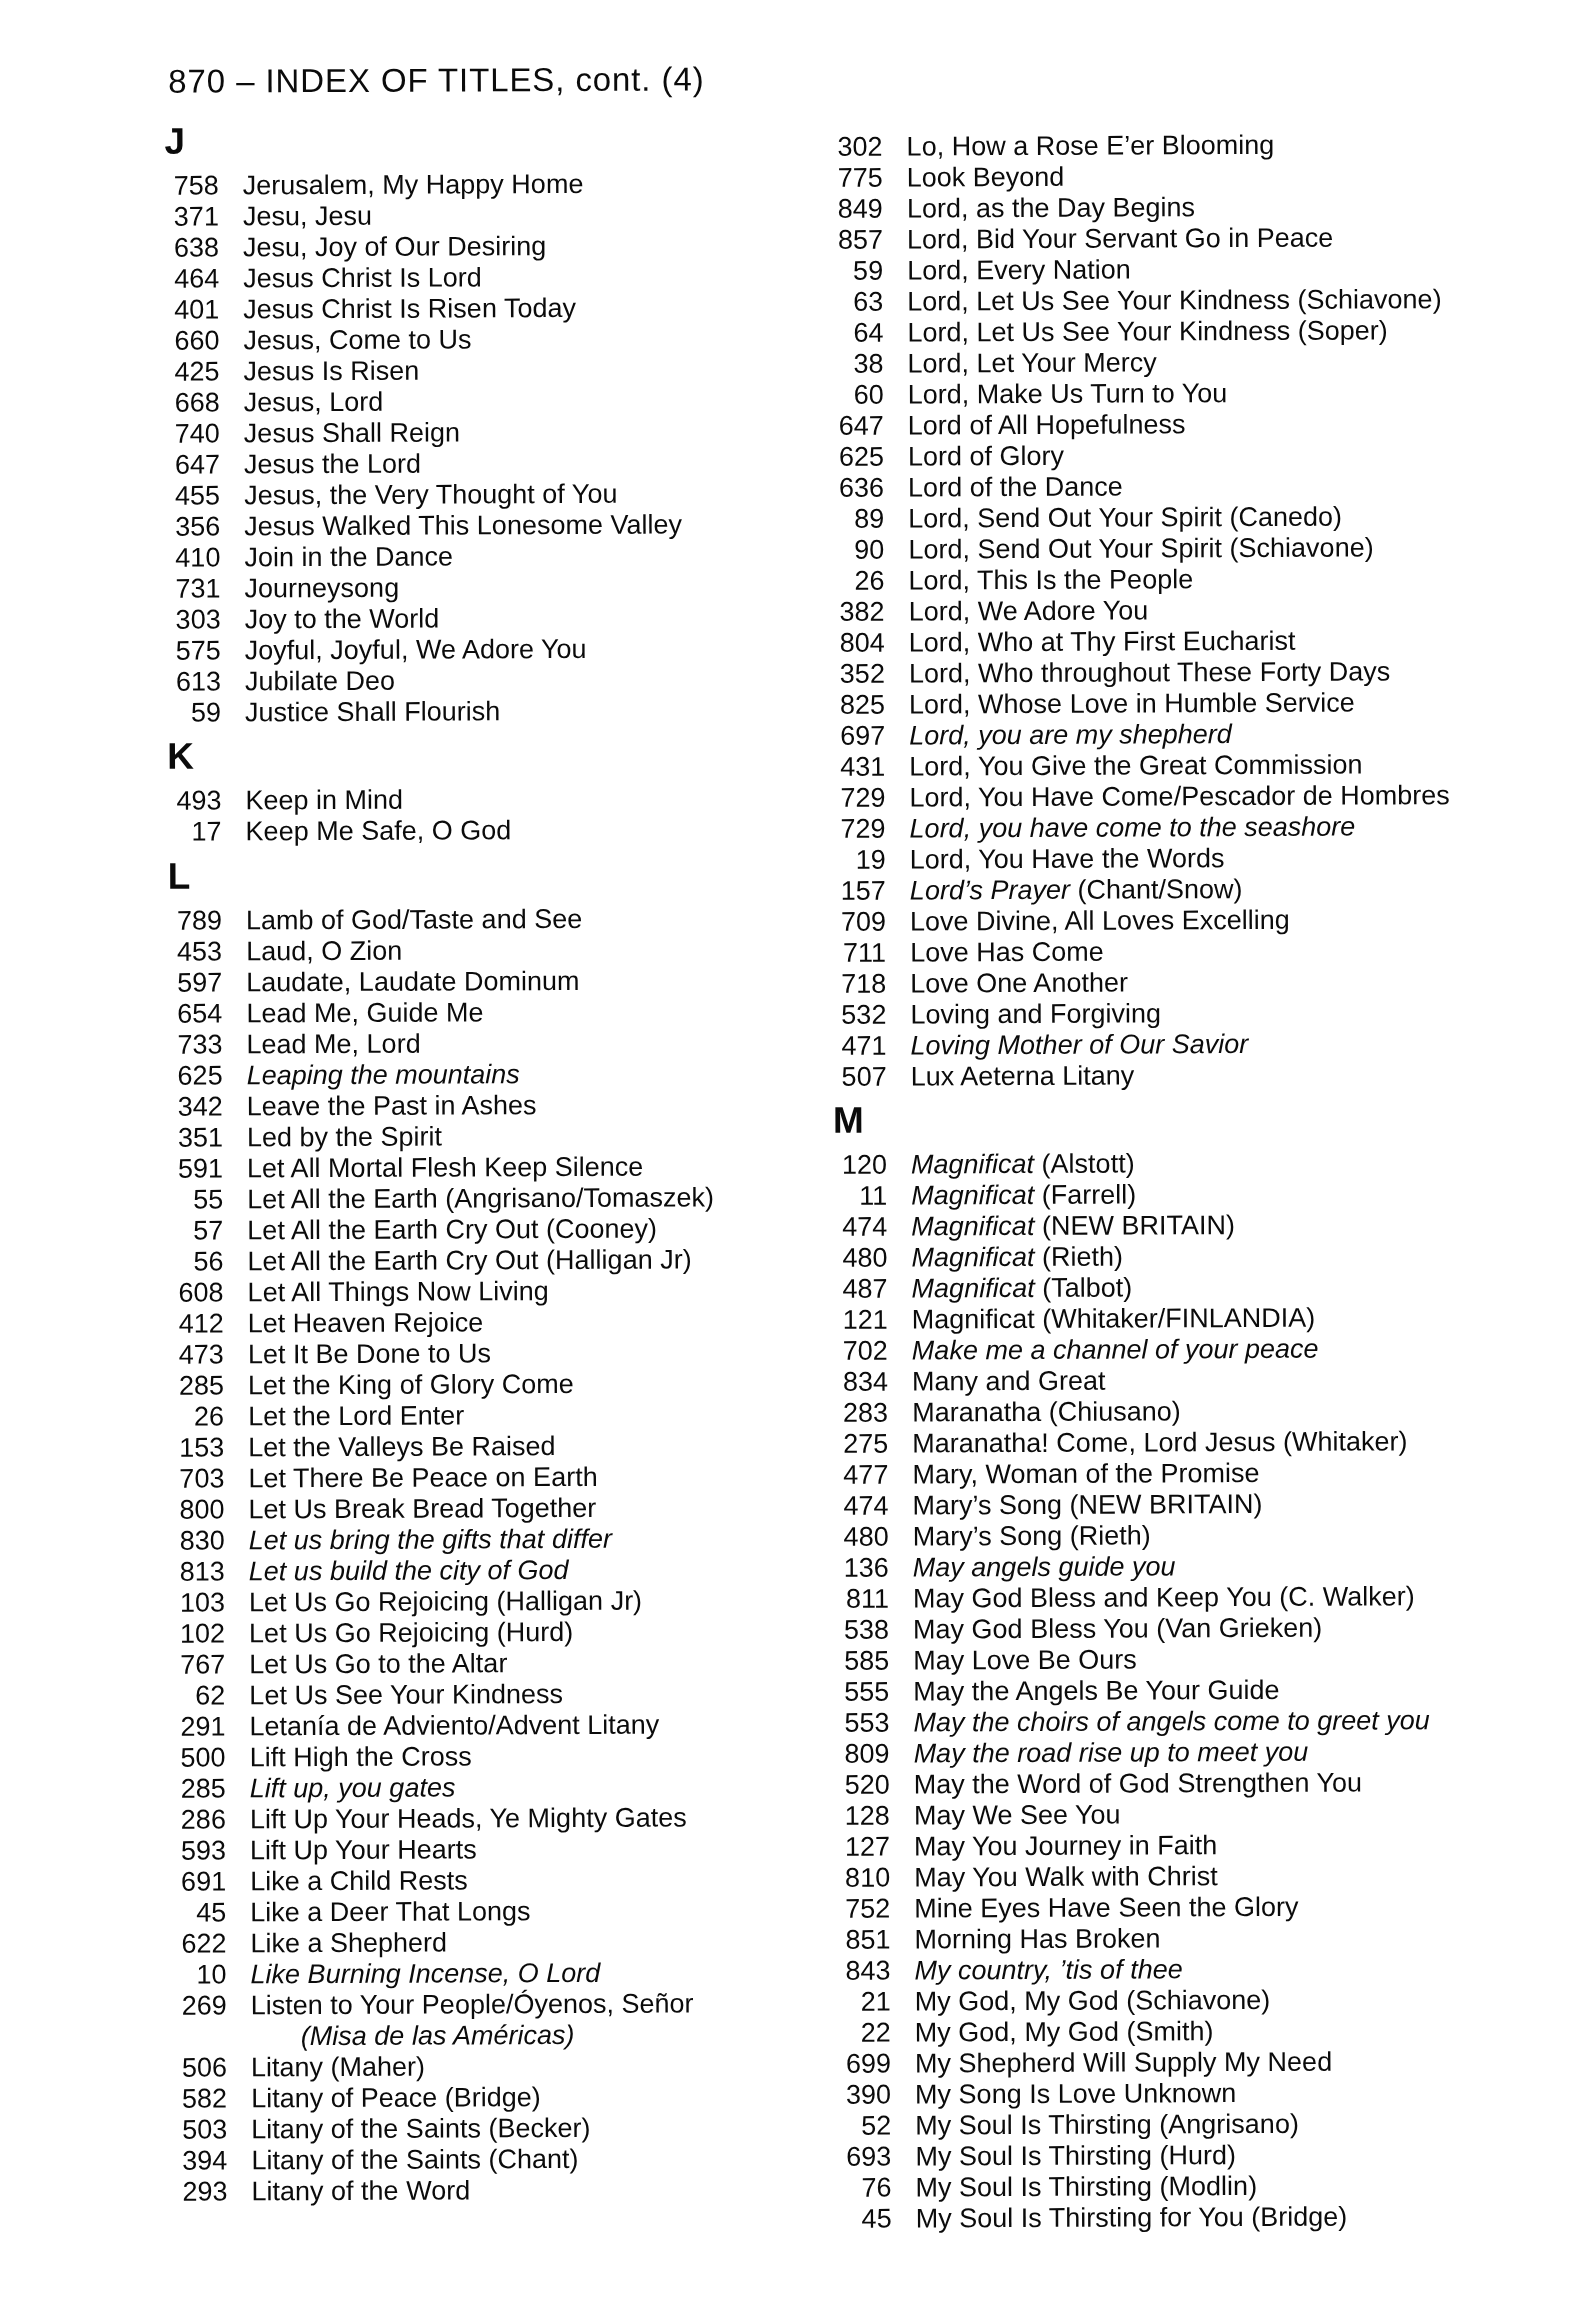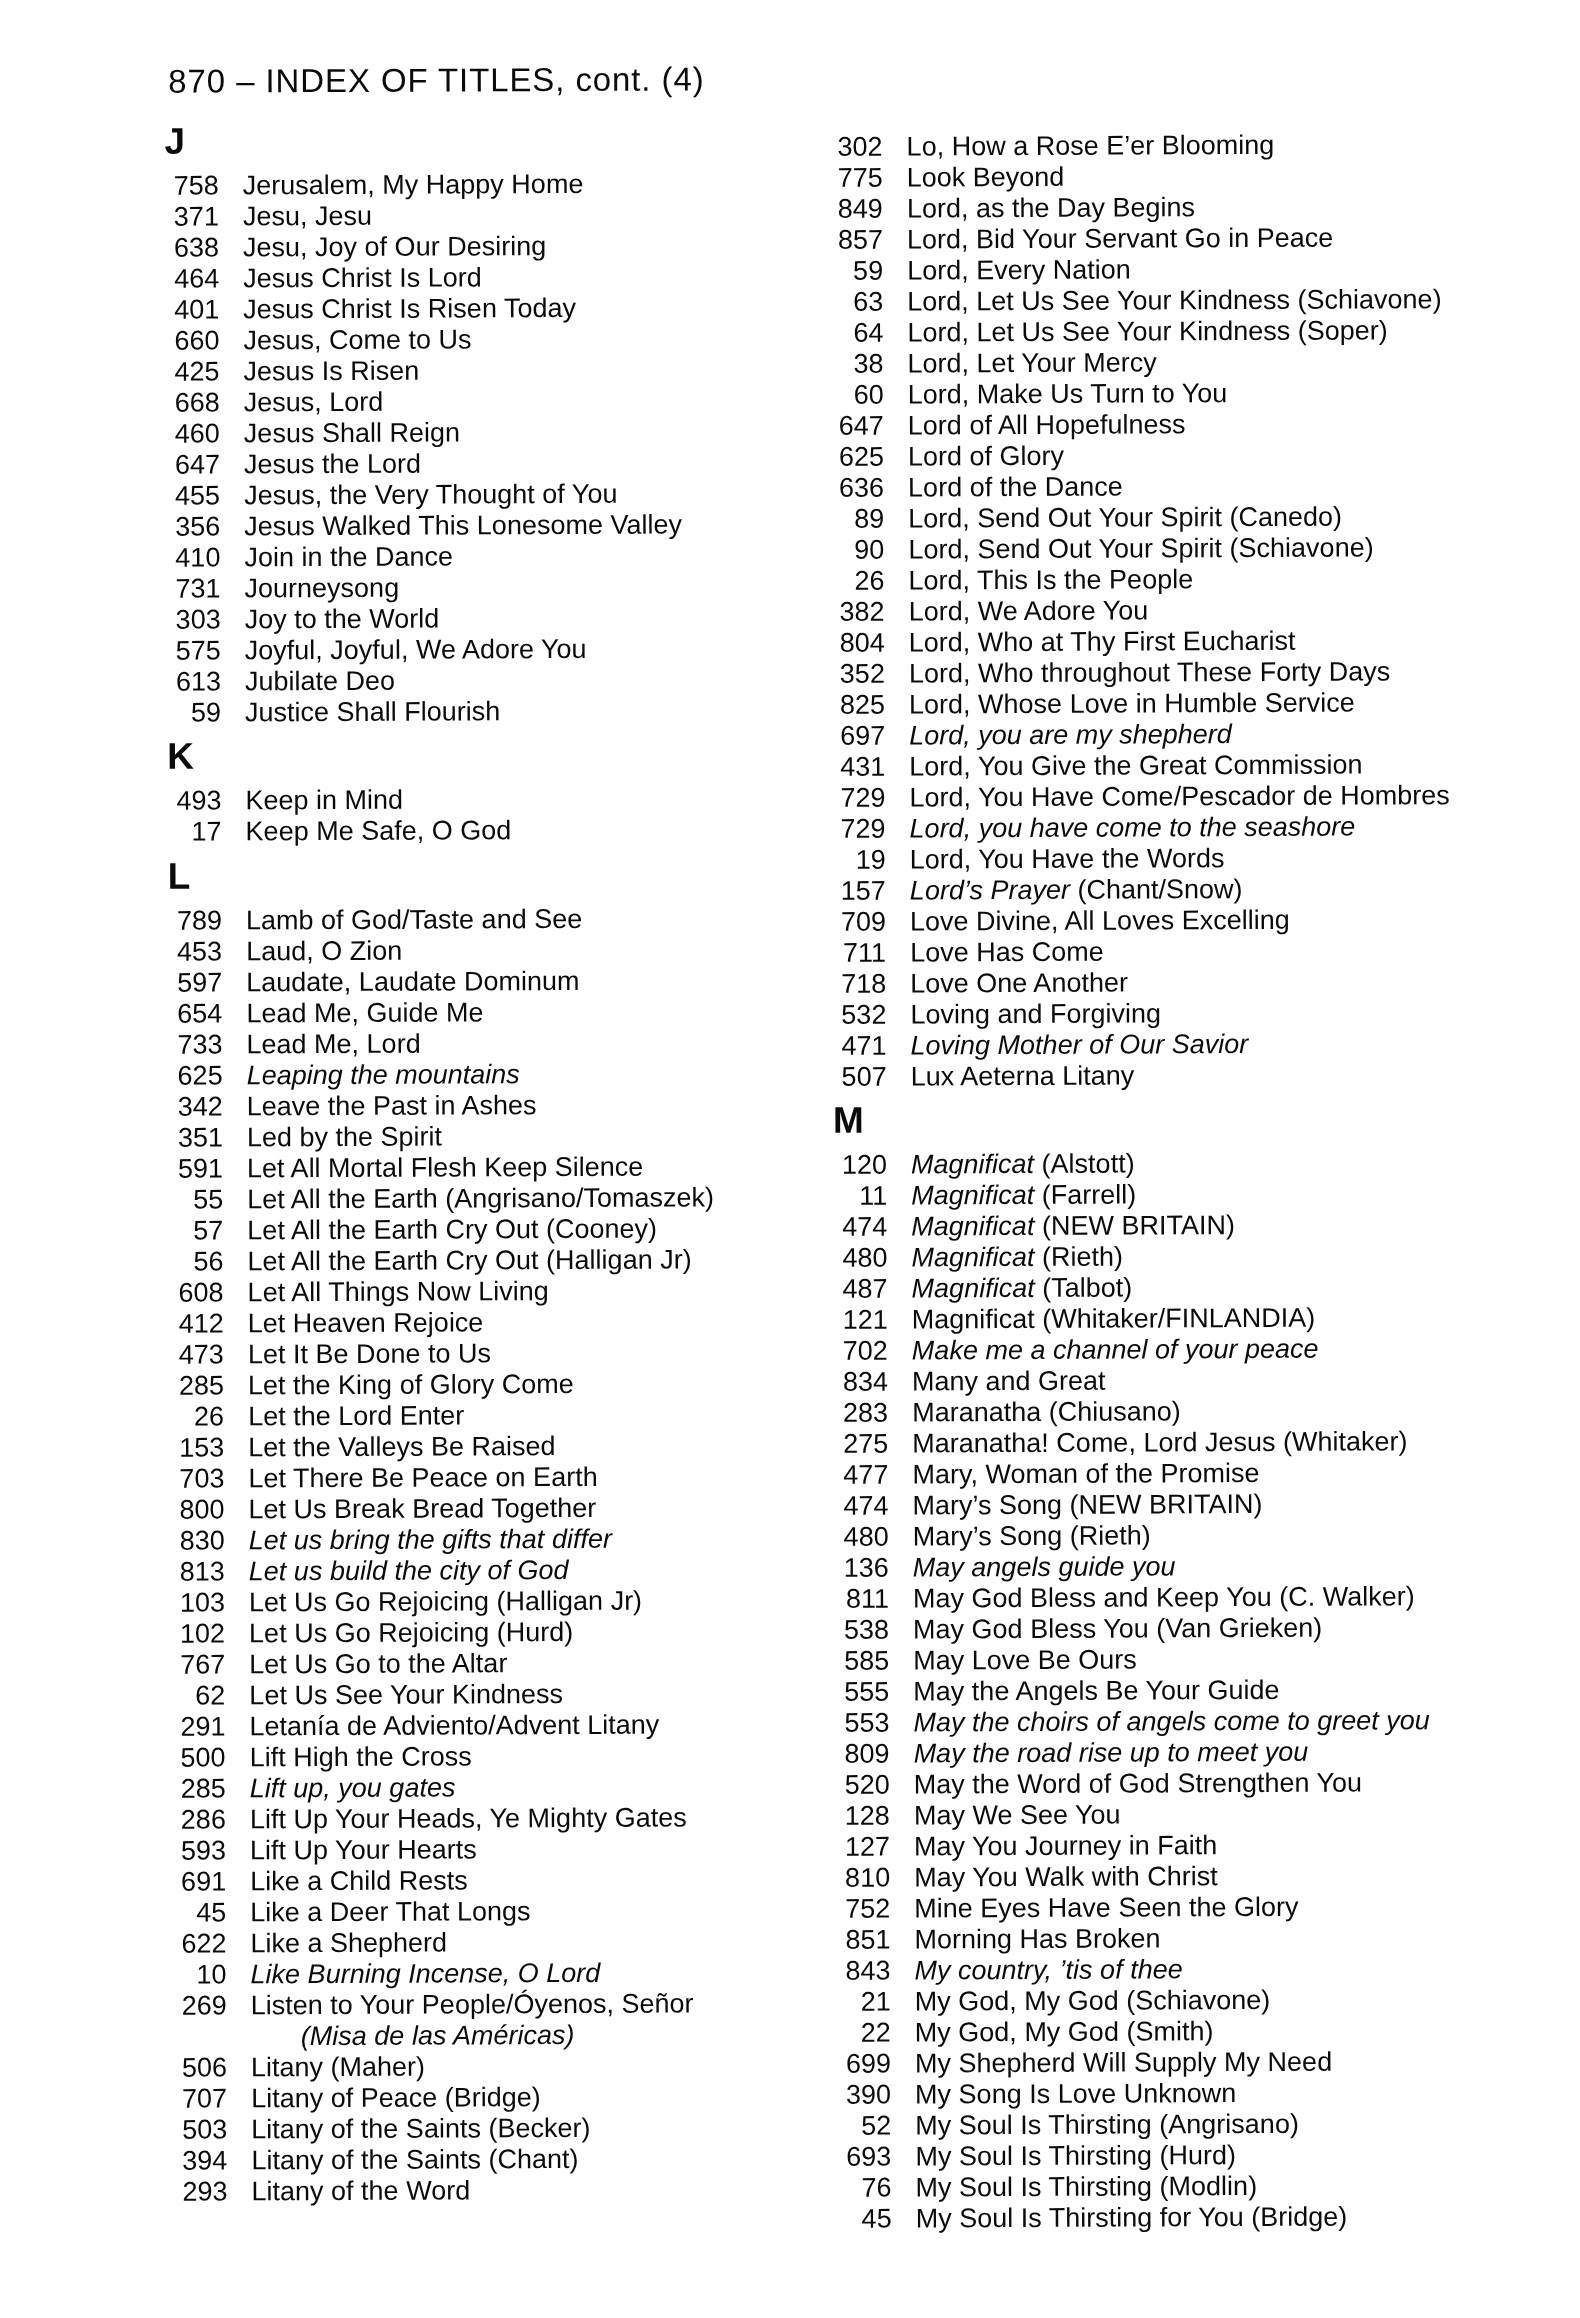--- a/index.html
+++ b/index.html
@@ -98,21 +98,21 @@
         </div>
         <div class="row">
           <span class="num">425</span>
           <span class="title">Jesus Is Risen</span>
         </div>
         <div class="row">
           <span class="num">668</span>
           <span class="title">Jesus, Lord</span>
         </div>
         <div class="row">
-          <span class="num">460</span>
+          <span class="num">740</span>
           <span class="title">Jesus Shall Reign</span>
         </div>
         <div class="row">
           <span class="num">647</span>
           <span class="title">Jesus the Lord</span>
         </div>
         <div class="row">
           <span class="num">455</span>
           <span class="title">Jesus, the Very Thought of You</span>
         </div>
@@ -300,21 +300,21 @@
         </div>
         <div class="row">
           <span class="num"></span>
           <span class="title indent it">(Misa de las Américas)</span>
         </div>
         <div class="row">
           <span class="num">506</span>
           <span class="title">Litany (Maher)</span>
         </div>
         <div class="row">
-          <span class="num">707</span>
+          <span class="num">582</span>
           <span class="title">Litany of Peace (Bridge)</span>
         </div>
         <div class="row">
           <span class="num">503</span>
           <span class="title">Litany of the Saints (Becker)</span>
         </div>
         <div class="row">
           <span class="num">394</span>
           <span class="title">Litany of the Saints (Chant)</span>
         </div>

